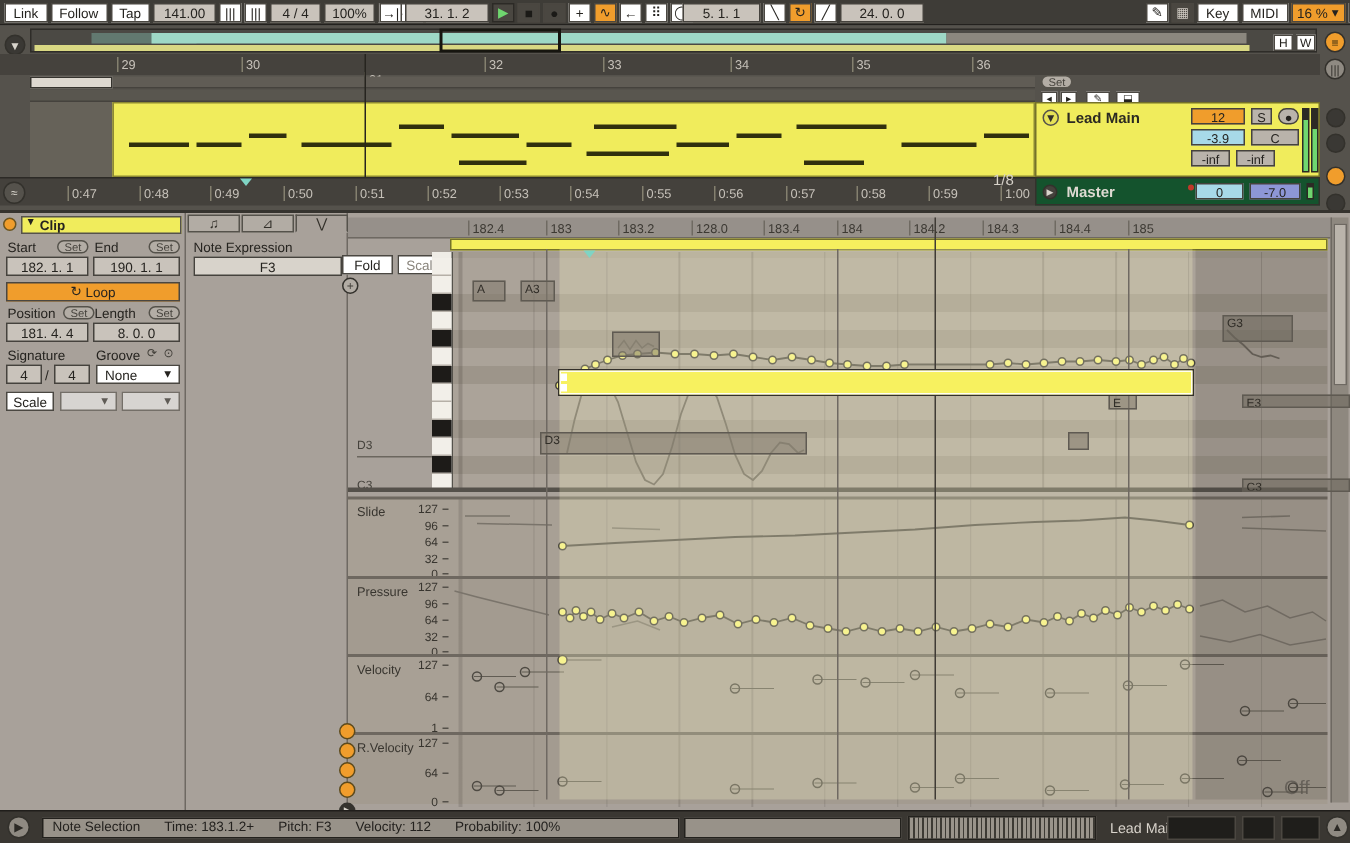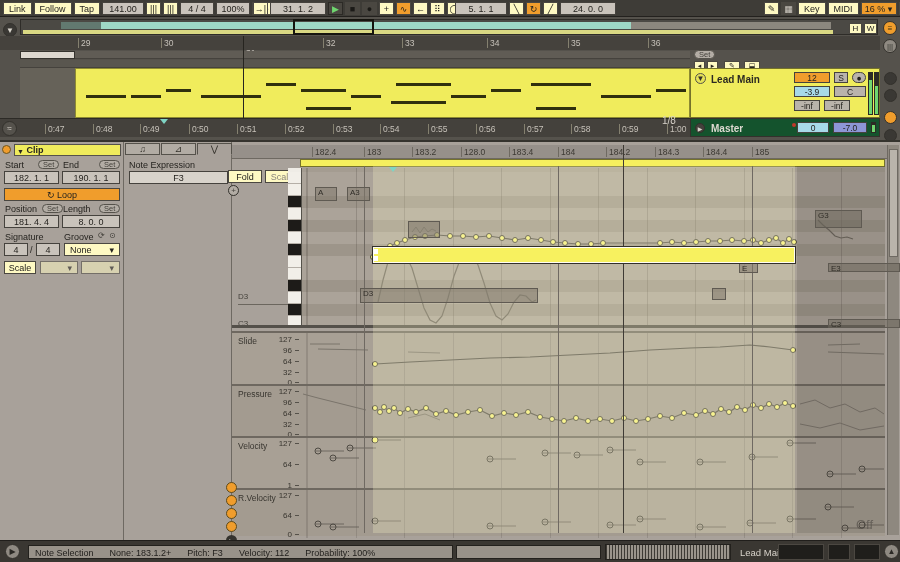--- a/index.html
+++ b/index.html
@@ -1,20 +1,20 @@
 <!DOCTYPE html>
 <html><head>
 <meta charset="utf-8">
 <style>
 *{margin:0;padding:0;box-sizing:border-box}
 html,body{background:#777}
 #app{position:relative;width:900px;height:562px;background:#a59f98;font-family:"Liberation Sans","DejaVu Sans",sans-serif;overflow:hidden;font-size:9px;color:#25231f}
 .abs{position:absolute}
-.flex{display:flex;align-items:flex-end}
-.btn{display:flex;align-items:center;justify-content:center;background:#fef9c3;border:1px solid #4a4741;color:#25231f;font-size:9px;height:13px;padding:0 5px;white-space:nowrap}
+.flex{display:flex;align-items:flex-start}
+.btn{display:flex;align-items:center;justify-content:center;background:#ffffff;border:1px solid #4a4741;color:#25231f;font-size:9px;height:13px;padding:0 5px;white-space:nowrap}
 .ibtn{width:15px;padding:0}
 .val{display:flex;align-items:center;justify-content:center;background:#c9c3bb;border:1px solid #45423d;color:#25231f;font-size:9px;height:13px;padding:0 4px;white-space:nowrap}
 .orange{background:#f09d2c!important}
 .toolbar{position:absolute;left:0;top:0;width:900px;height:17px;background:#3e3c37;border-bottom:1px solid #23211e}
 .tgroup{position:absolute;top:2px;display:flex;gap:2px}
 .pill{display:inline-flex;align-items:center;justify-content:center;border:1px solid #55524b;border-radius:6px;font-size:7.5px;height:9px;padding:0 4px;color:#45423c;background:#b3ada5}
 .rl{position:absolute;font-size:8.5px;color:#c6c1b9;border-left:1px solid #84806f;padding-left:2px;line-height:10px;white-space:nowrap}
 .erl{position:absolute;font-size:8.5px;color:#3c3933;border-left:1px solid #6f6a62;padding-left:2px;line-height:10px;white-space:nowrap}
 .ghostnote{position:absolute;background:rgba(128,120,107,.55);border:1px solid #5f5a52;color:#302d27;font-size:8px;line-height:9px;padding-left:2px;overflow:hidden;white-space:nowrap}
 .cellbox{display:flex;align-items:center;justify-content:center;position:absolute;border:1px solid #45423d;background:#b9b3ab;font-size:8.5px;white-space:nowrap;overflow:hidden}
@@ -527,21 +527,21 @@
         <circle cx="862" cy="525" r="3" fill="rgba(0,0,0,0)" stroke="#4e4a43" stroke-width="1"></circle>
       </svg>
     </div>
 
   <div class="abs" style="left:0;top:540px;width:900px;height:22px;background:#3a3732;border-top:1px solid #201e1b">
     <div class="circ" style="left:5px;top:3px;width:15px;height:15px;background:#8f8a82;color:#2b2925">
         <span>▶</span>
       </div>
     <div class="abs flex" style="left:28px;top:4px;width:425px;height:14px;background:#989289;border:1px solid #23211d;padding:0 6px;font-size:9px;color:#23211e;overflow:hidden">
       <span class="seg">Note Selection</span>
-      <span class="seg">None: 183.1.2+</span>
+      <span class="seg">Time: 183.1.2+</span>
       <span class="seg">Pitch: F3</span>
       <span class="seg">Velocity: 112</span>
       <span class="seg">Probability: 100%</span>
     </div>
     <div class="abs" style="left:456px;top:4px;width:145px;height:14px;background:#989289;border:1px solid #23211d"></div>
     <div class="abs" style="left:605px;top:3px;width:126px;height:16px;background:#9a948b;border:1px solid #23211d;background-image:repeating-linear-gradient(90deg,#3d3a34 0,#3d3a34 1px,transparent 1px,transparent 3px),repeating-linear-gradient(0deg,transparent 0,transparent 3px,#9a948b 3px,#9a948b 5px)"></div>
     <div class="label" style="left:740px;top:6px;font-size:9.5px;color:#d8d3cb">Lead Main</div>
     <div class="abs" style="left:778px;top:3px;width:46px;height:16px;background:#1f1e1b;border:1px solid #4b4741"></div>
     <div class="abs" style="left:828px;top:3px;width:22px;height:16px;background:#1f1e1b;border:1px solid #4b4741"></div>
     <div class="abs" style="left:854px;top:3px;width:26px;height:16px;background:#1f1e1b;border:1px solid #4b4741"></div>

